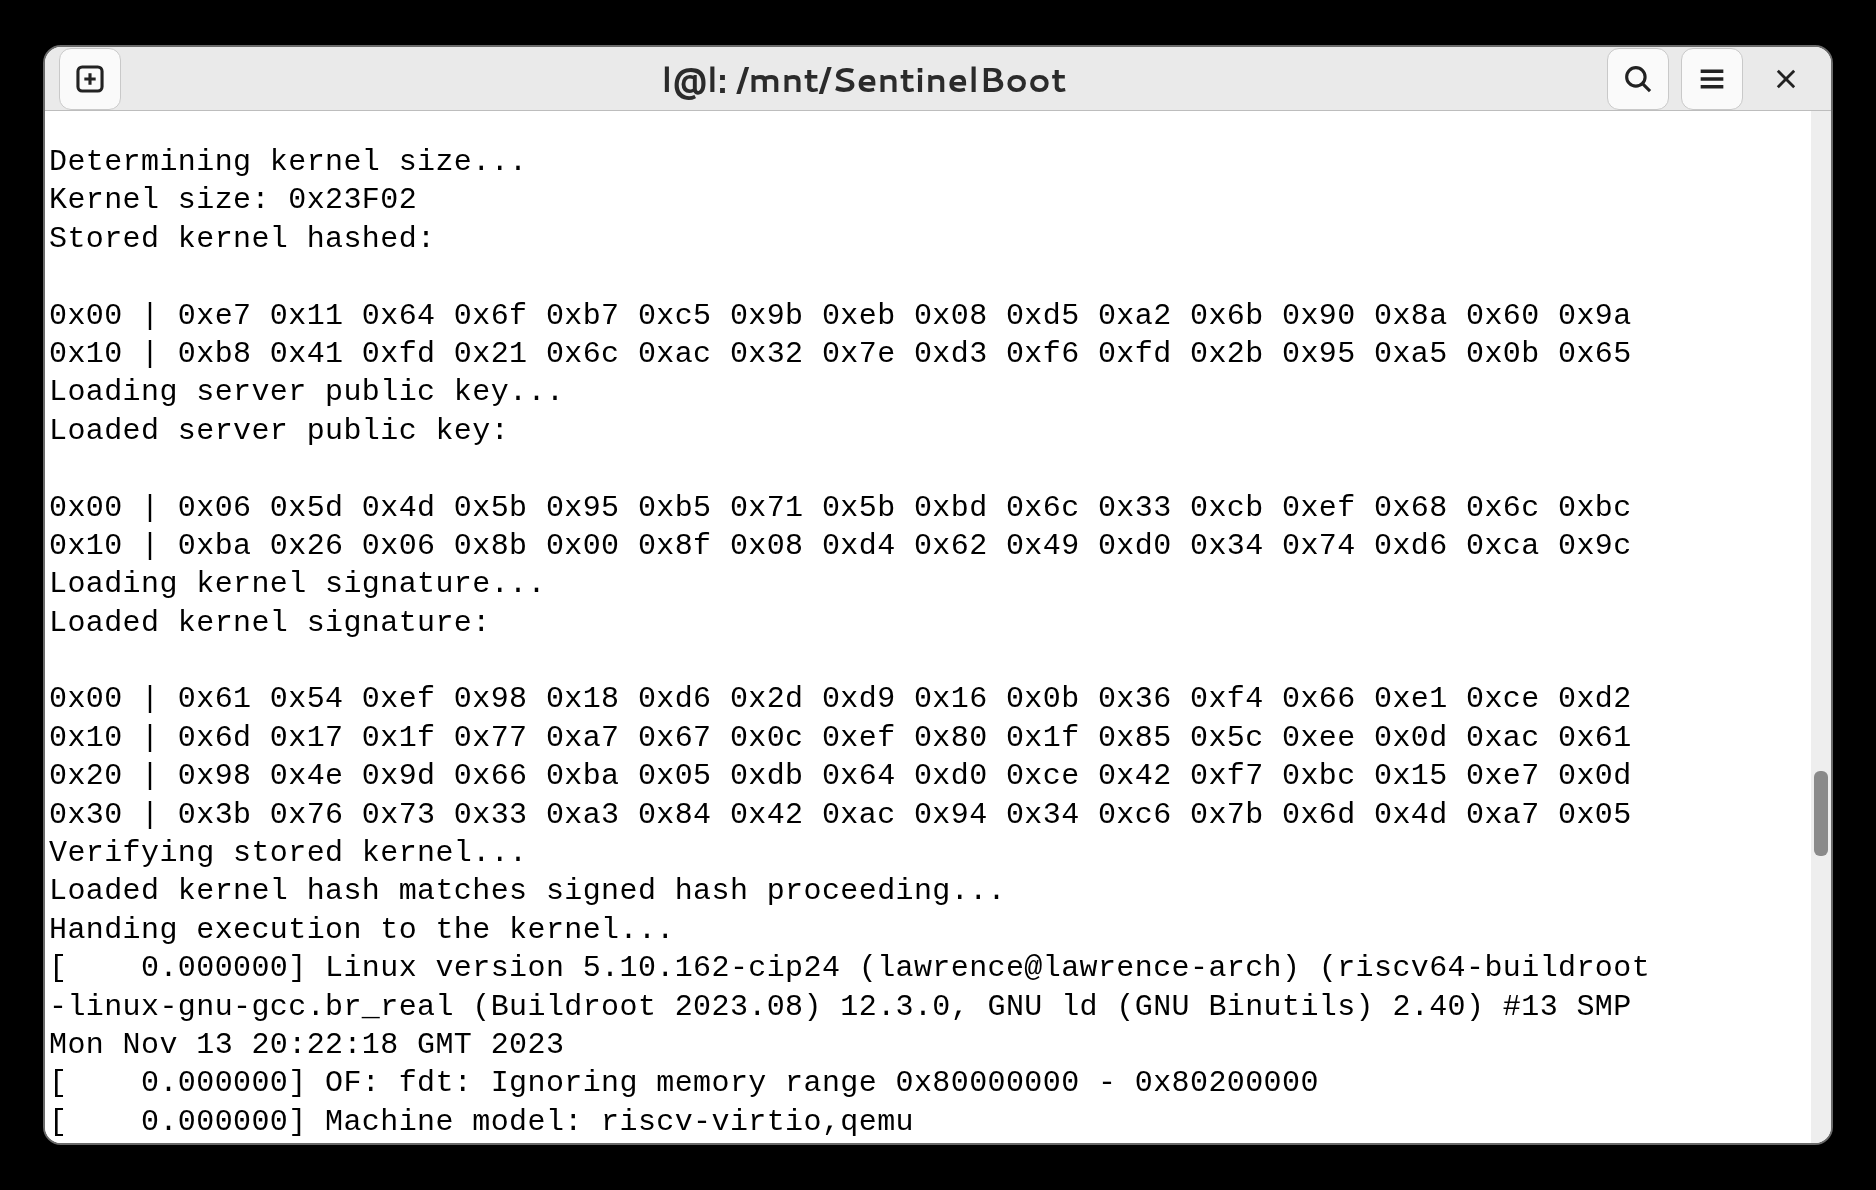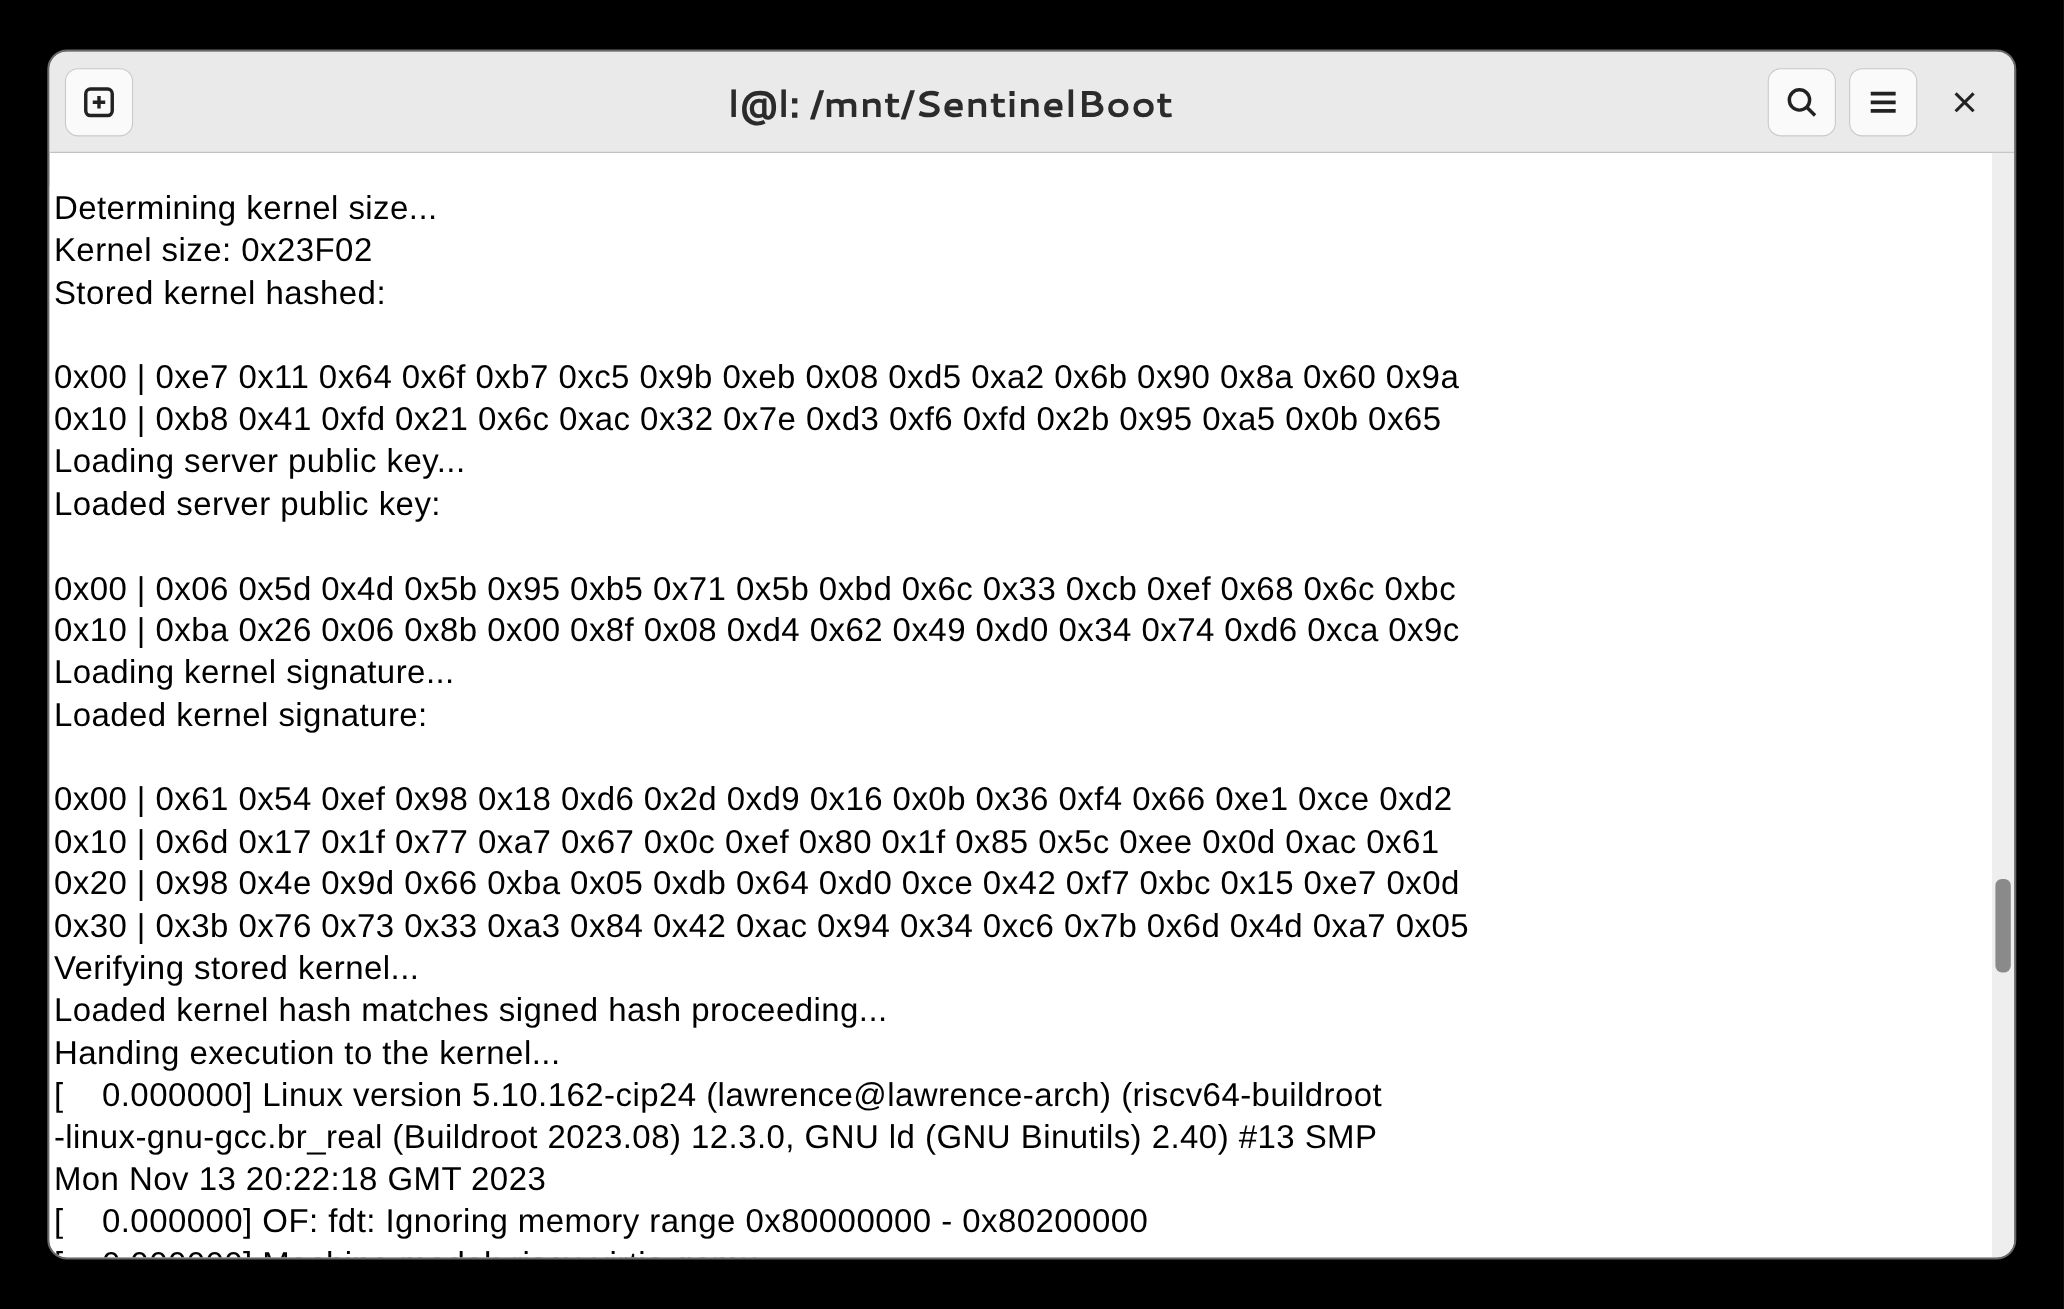--- a/index.html
+++ b/index.html
@@ -23,21 +23,21 @@
     height: 1100px;
     background: #fff;
     border-radius: 18px;
     overflow: hidden;
     display: flex;
     flex-direction: column;
     box-shadow: 0 6px 30px rgba(0,0,0,.6);
     border: 2px solid #6a6a6a;
   }
   .titlebar {
-    height: 92px;
+    height: 64px;
     background: #eaeaea;
     display: flex;
     align-items: center;
     padding: 0 14px;
     gap: 10px;
     border-bottom: 1px solid #bdbdbd;
     flex: none;
   }
   .tb-btn {
     width: 62px; height: 62px;
@@ -66,21 +66,21 @@
   }
   .terminal-wrap {
     flex: 1;
     position: relative;
     display: flex;
   }
   .terminal {
     flex: 1;
     background: #fff;
     color: #000;
-    font-family: Liberation Sans, sans-serif;
+    font-family: Liberation Mono, monospace;
     font-size: 30px;
     line-height: 1.28;
     white-space: pre;
     padding: 2px 4px 4px 4px;
     overflow: hidden;
     letter-spacing: 0.4px;
   }
   .scrollbar {
     width: 20px;
     background: #eee;

